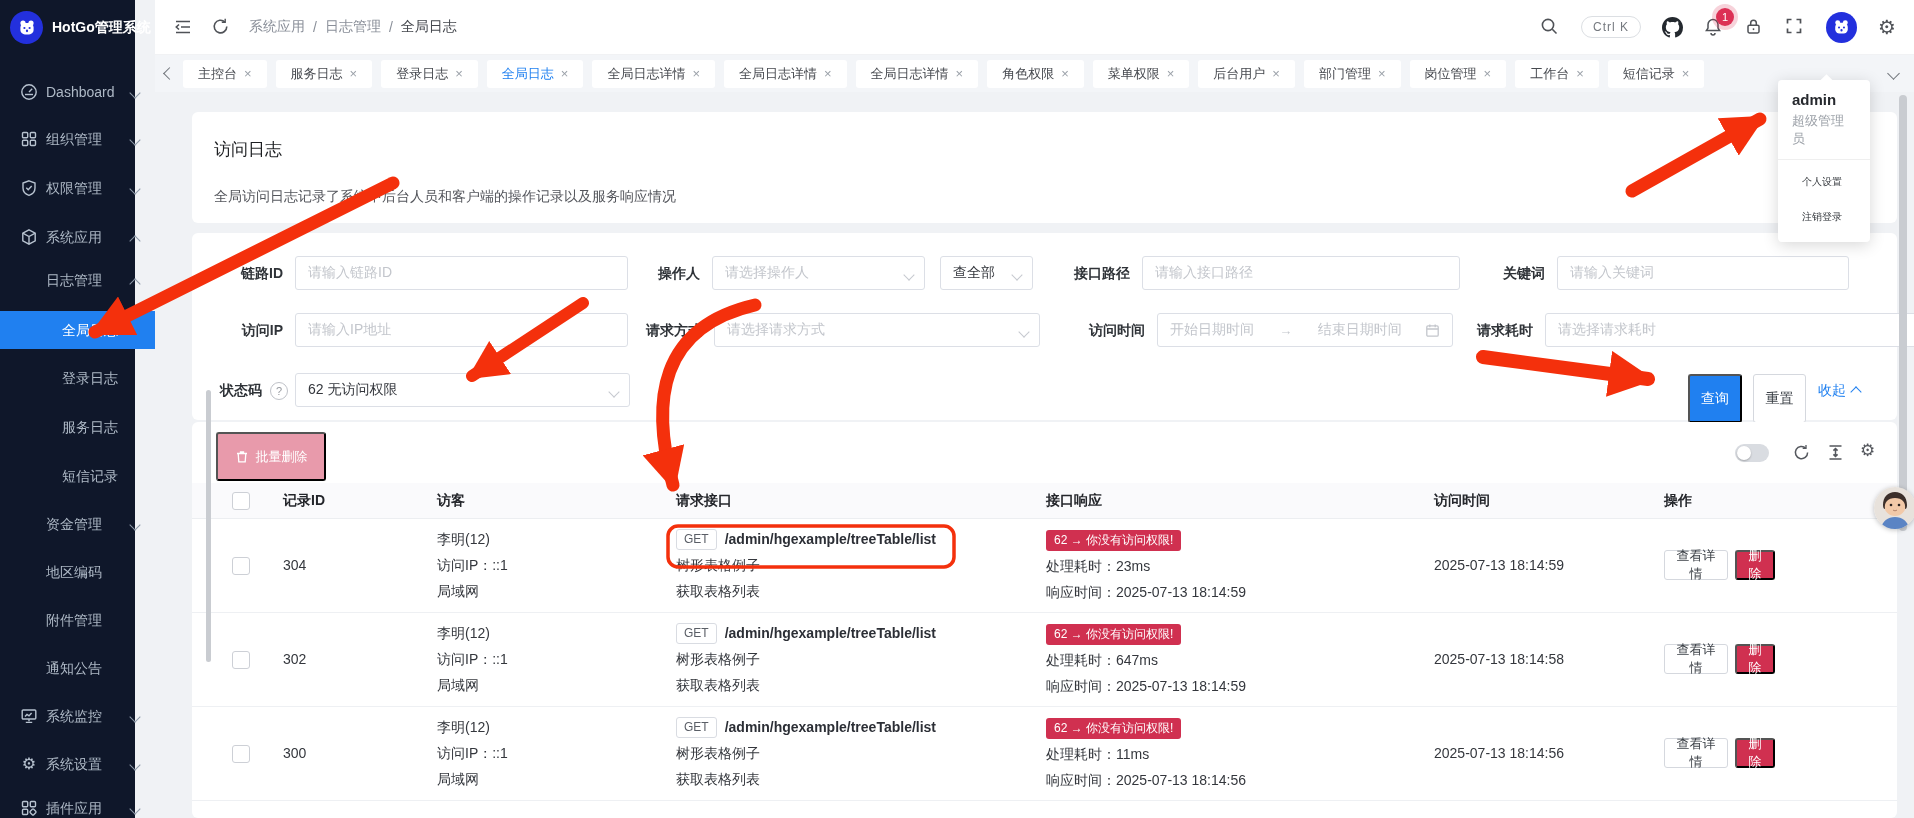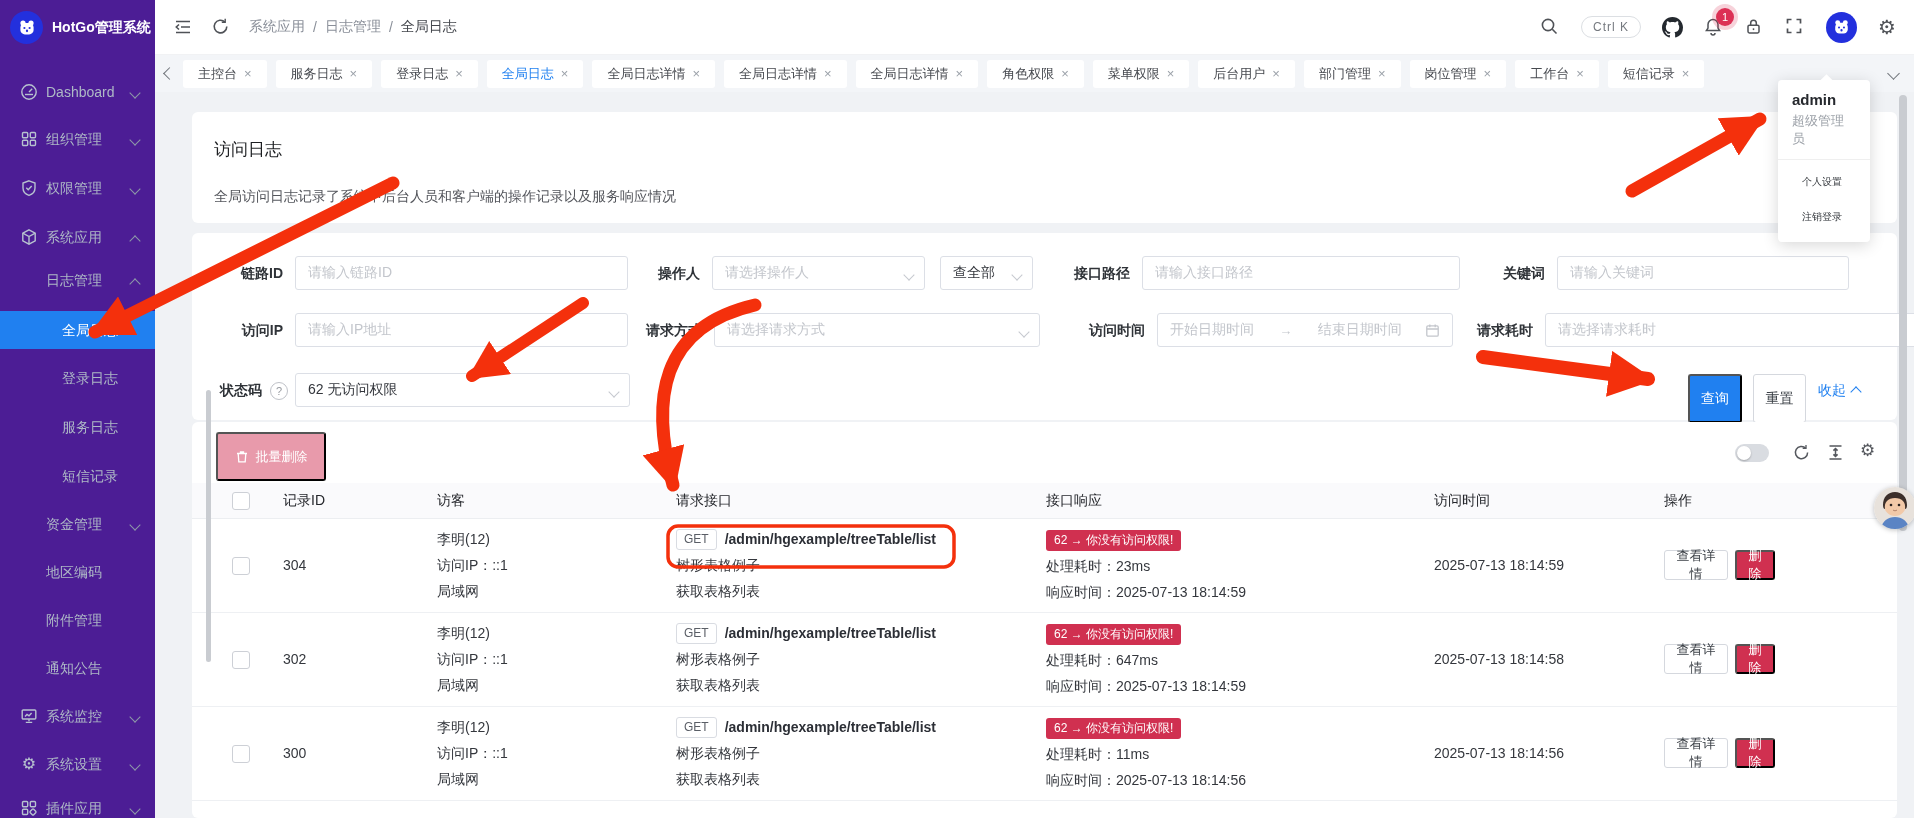--- a/index.html
+++ b/index.html
@@ -2,21 +2,21 @@
 <html><head>
 <meta charset="utf-8">
 <style>
   html,body{margin:0;padding:0}
   body{
     width:1914px;height:818px;position:relative;overflow:hidden;
     background:#f0f2f5;color:#333;
     font-family:"Liberation Sans","DejaVu Sans",sans-serif;font-size:14px;
   }
   
-  .sidebar{position:absolute;left:0;top:0;width:155px;height:818px;background:#4c1d95;color:#aeb9c6;z-index:5}
+  .sidebar{position:absolute;left:0;top:0;width:135px;height:818px;background:#0f172a;color:#aeb9c6;z-index:5}
   .logo-row{display:flex;align-items:center;gap:9px;padding:11px 10px}
   .logo-circle{width:33px;height:33px;border-radius:50%;background:#2330dd;flex:0 0 auto;display:flex;align-items:center;justify-content:center}
   .app-title{color:#fff;font-weight:700;font-size:14px;white-space:nowrap}
   .si{position:absolute;left:0;width:155px;height:40px;line-height:40px;cursor:pointer;white-space:nowrap}
   .si .sic{position:absolute;left:20px;top:11px;width:18px;height:18px;color:#b7c2cf}
   .si .sil{position:absolute;left:46px;font-size:14px}
   .si.lvl3 .sil{left:62px}
   .si .chev{position:absolute;right:16px;top:17px;width:7px;height:7px;border-right:1.5px solid #8d99a8;border-bottom:1.5px solid #8d99a8}
   .chev.down{transform:rotate(45deg)}
   .chev.up{transform:rotate(-135deg);top:20px}
@@ -59,21 +59,21 @@
   .btn-default{background:#fff;border:1px solid #d5d8de;color:#3a3f45}
   .link-blue{position:absolute;color:#2080f0;font-size:14px;line-height:32px;cursor:pointer;display:flex;align-items:center;gap:6px}
   .link-blue .chev{width:7px;height:7px;border-right:1.6px solid #2080f0;border-bottom:1.6px solid #2080f0;transform:rotate(-135deg);margin-top:4px}
   
   .card-table{top:422px;height:396px}
   .btn-batch{left:24px;top:10px;width:110px;background:#e89aab;color:#fff;font-size:13px;gap:7px}
   .switch{position:absolute;left:1543px;top:22px;width:34px;height:18px;border-radius:10px;background:#d9dce1;cursor:pointer}
   .switch .knob{position:absolute;left:2px;top:2px;width:14px;height:14px;border-radius:50%;background:#fff;box-shadow:0 1px 2px rgba(0,0,0,.25)}
   .tool-ic{position:absolute;top:21px;width:19px;height:19px;color:#55585e;cursor:pointer}
   .thead{position:absolute;left:0;right:0;top:61px;height:35px;background:#fafafc;border-bottom:1px solid #eceef1}
-  .th{position:absolute;top:0;line-height:35px;font-weight:400;font-size:14px;color:#24262b}
+  .th{position:absolute;top:0;line-height:35px;font-weight:700;font-size:14px;color:#24262b}
   .trow{position:absolute;left:0;right:0;height:94px;border-bottom:1px solid #eef0f3}
   .cb{position:absolute;width:16px;height:16px;border:1px solid #cdd0d6;border-radius:3px;background:#fff;cursor:pointer}
   .cell{position:absolute;font-size:14px;color:#34373d;line-height:26px}
   .c-id{left:91px;top:34px}
   .c-visitor{left:245px;top:8px}
   .c-api{left:484px;top:8px}
   .c-resp{left:854px;top:8px}
   .c-time{left:1242px;top:34px}
   .get-badge{display:inline-block;border:1px solid #d9dce2;border-radius:3px;padding:0px 7px;font-size:12px;color:#5a5e66;margin-right:8px;line-height:19px;vertical-align:1px;background:#fff}
   .api-path{color:#2c2f36;font-weight:600}

